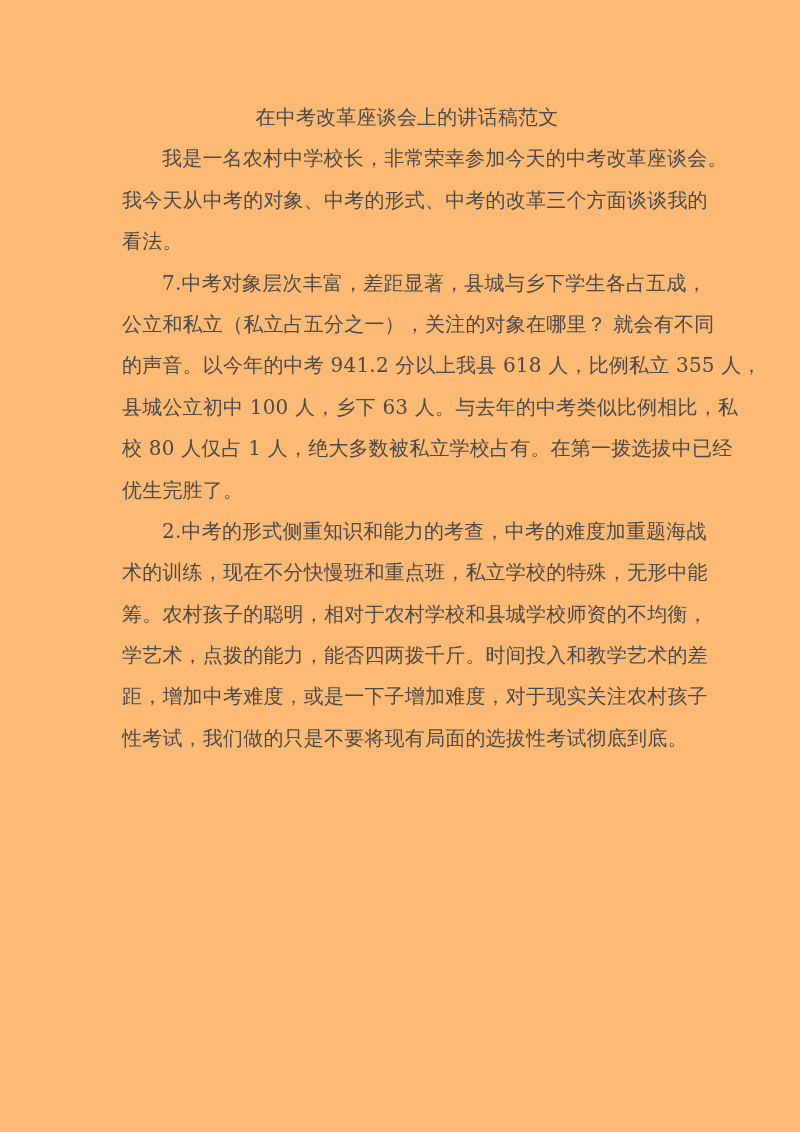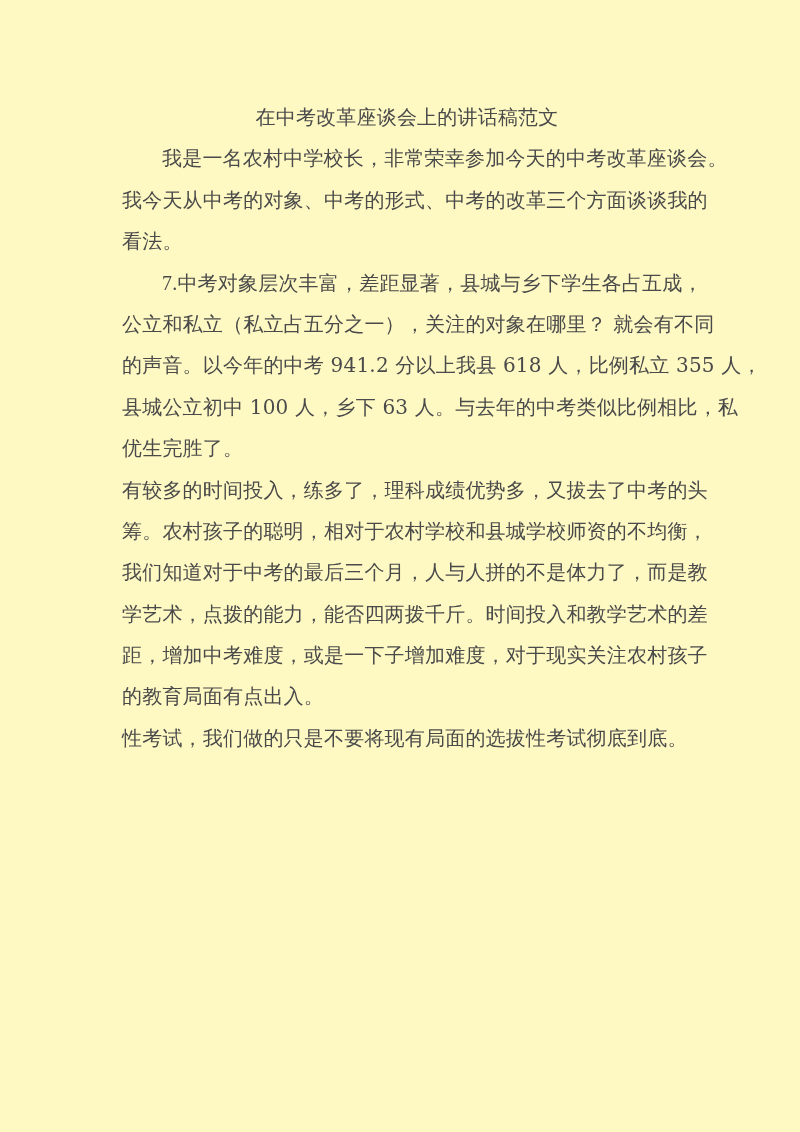--- a/index.html
+++ b/index.html
@@ -4,21 +4,21 @@
 <style>
   html, body {
     margin: 0;
     padding: 0;
     background: #ffffff;
   }
   .page {
     position: relative;
     width: 800px;
     height: 1132px;
-    background: #fef9c3;
+    background: #fdba74;
     overflow: hidden;
     font-family: "DejaVu Serif", "Liberation Serif", serif;
     color: #4a4a4a;
   }
   .content {
     position: absolute;
     left: 122px;
     top: 97px;
     width: 640px;
   }
@@ -30,38 +30,37 @@
     text-align: left;
     letter-spacing: 0.2px;
   }
   .line--title {
     width: 620px;
     text-align: center;
     margin-left: -25px;
   }
   .line--indent {
     text-indent: 40px;
-    font-family: Liberation Serif, serif;
   }
 </style>
 </head>
 <body>
 
 <div class="page">
   <div class="content">
     <div class="line line--title">在中考改革座谈会上的讲话稿范文</div>
     <div class="line line--indent">我是一名农村中学校长，非常荣幸参加今天的中考改革座谈会。</div>
     <div class="line">我今天从中考的对象、中考的形式、中考的改革三个方面谈谈我的</div>
     <div class="line">看法。</div>
     <div class="line line--indent">7.中考对象层次丰富，差距显著，县城与乡下学生各占五成，</div>
     <div class="line">公立和私立（私立占五分之一），关注的对象在哪里？ 就会有不同</div>
     <div class="line">的声音。以今年的中考 941.2 分以上我县 618 人，比例私立 355 人，</div>
     <div class="line">县城公立初中 100 人，乡下 63 人。与去年的中考类似比例相比，私</div>
+    <div class="line">校 80 人仅占 1 人，绝大多数被私立学校占有。在第一拨选拔中已经</div>
     <div class="line">优生完胜了。</div>
-    <div class="line">有较多的时间投入，练多了，理科成绩优势多，又拔去了中考的头</div>
+    <div class="line line--indent">2.中考的形式侧重知识和能力的考查，中考的难度加重题海战</div>
+    <div class="line">术的训练，现在不分快慢班和重点班，私立学校的特殊，无形中能</div>
     <div class="line">筹。农村孩子的聪明，相对于农村学校和县城学校师资的不均衡，</div>
-    <div class="line">我们知道对于中考的最后三个月，人与人拼的不是体力了，而是教</div>
     <div class="line">学艺术，点拨的能力，能否四两拨千斤。时间投入和教学艺术的差</div>
     <div class="line">距，增加中考难度，或是一下子增加难度，对于现实关注农村孩子</div>
-    <div class="line">的教育局面有点出入。</div>
     <div class="line">性考试，我们做的只是不要将现有局面的选拔性考试彻底到底。</div>
   </div>
 </div>
 
 </body></html>

